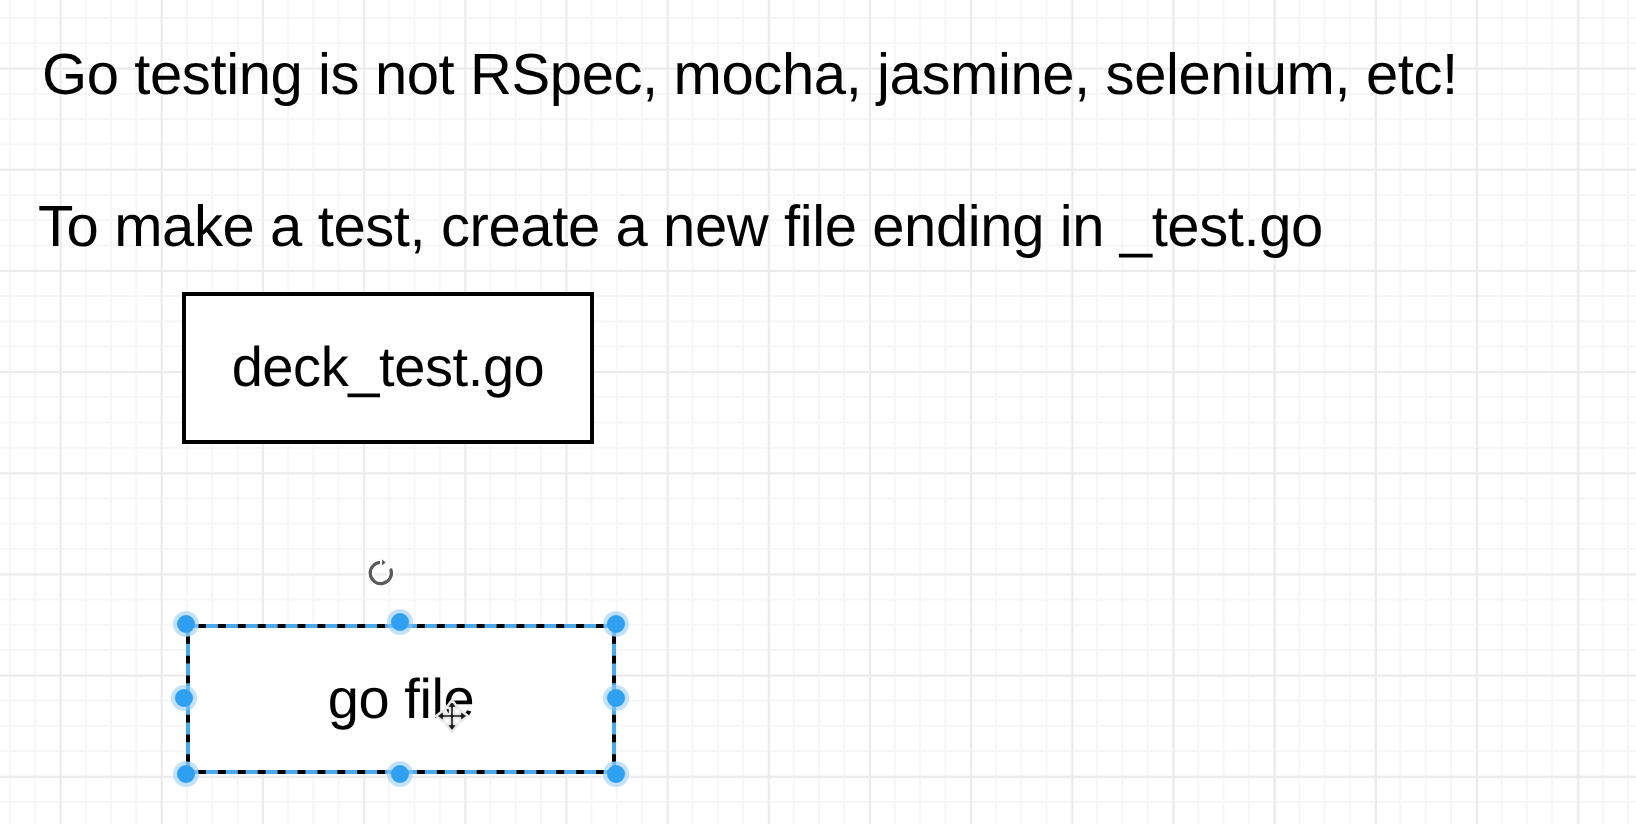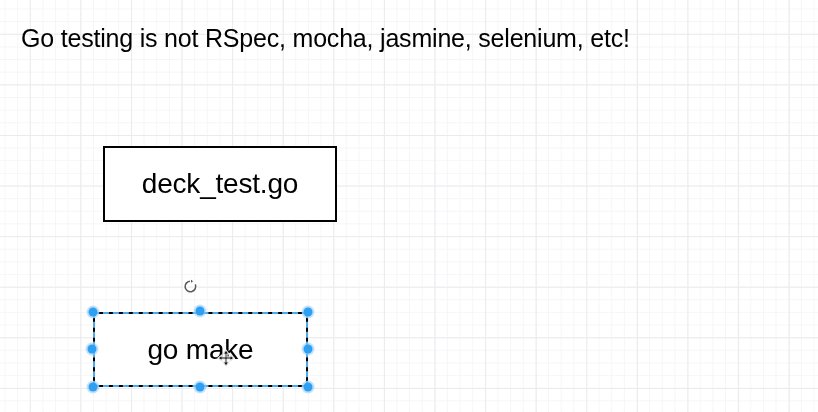--- a/index.html
+++ b/index.html
@@ -13,38 +13,38 @@
       linear-gradient(to bottom, #ebebee 1px, transparent 1px),
       linear-gradient(to right, #f6f6f8 1px, transparent 1px),
       linear-gradient(to bottom, #f6f6f8 1px, transparent 1px);
     background-size: 50.6px 50.6px, 50.6px 50.6px, 12.65px 12.65px, 12.65px 12.65px;
     background-position: 29.8px 33.8px, 29.8px 33.8px, 4.5px 8.5px, 4.5px 8.5px;
     font-family:"Liberation Sans","DejaVu Sans",sans-serif;
     color:#000;
   }
   .free-text{
     position:absolute;
-    font-size:25px;
+    font-size:29px;
     line-height:36px;
     white-space:nowrap;
     letter-spacing:-0.2px;
   }
   .t1{left:21px;top:20px;}
   .t2{left:19px;top:96px;}
   .t3{left:20px;top:262px;}
   .shape{
     position:absolute;
     box-sizing:border-box;
     background:#ffffff;
     border:2px solid #000000;
     display:flex;align-items:center;justify-content:center;
     font-size:28px;
     letter-spacing:-0.2px;
   }
-  .shape-deck{left:91px;top:146px;width:234px;height:76px;margin-left:12px;}
+  .shape-deck{left:91px;top:146px;width:206px;height:76px;}
   .shape-go{left:93px;top:312px;width:215px;height:75px;}
   .sel-dash{
     position:absolute;inset:-2px;
     border:2px dashed #4aa8ec;
     pointer-events:none;
   }
   .handle{
     position:absolute;
     width:9px;height:9px;border-radius:50%;
     background:#2f9ff2;
@@ -63,28 +63,29 @@
   .cursor{position:absolute;z-index:9;pointer-events:none;}
   .cursor-rotate{left:181px;top:278px;}
   .cursor-move{left:217px;top:349px;}
 </style>
 </head>
 <body>
 
 <div class="canvas">
 
   <div class="free-text t1">Go testing is not RSpec, mocha, jasmine, selenium, etc!</div>
+  <div class="free-text t2">To make a test, create a new file ending in _test.go</div>
 
   <div class="shape shape-deck">
     <span>deck_test.go</span>
   </div>
 
   <div class="shape shape-go">
     <div class="sel-dash"></div>
-    <span>go make</span>
+    <span>go file</span>
   </div>
 
   <div class="handle h-tl"></div>
   <div class="handle h-tm"></div>
   <div class="handle h-tr"></div>
   <div class="handle h-ml"></div>
   <div class="handle h-mr"></div>
   <div class="handle h-bl"></div>
   <div class="handle h-bm"></div>
   <div class="handle h-br"></div>

